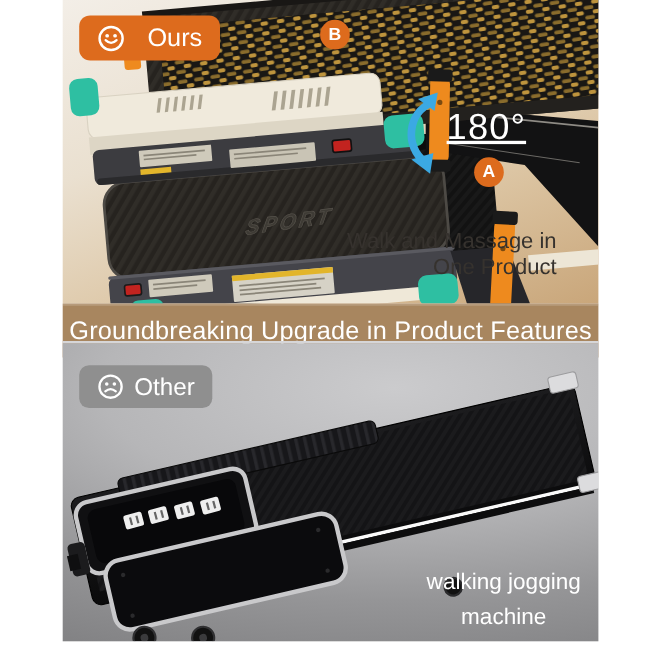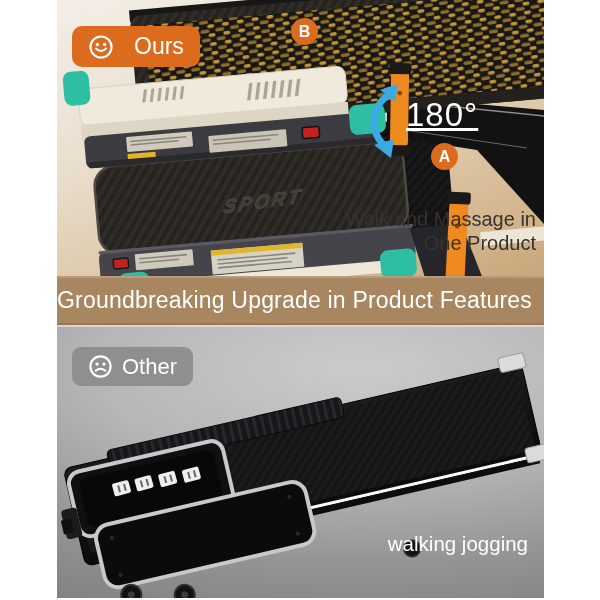--- a/index.html
+++ b/index.html
@@ -8,52 +8,52 @@
     font-family:"Liberation Sans", sans-serif;
   }
   
   .top-section{
     position:absolute;left:57px;top:0;width:487px;height:276px;overflow:hidden;
     background:linear-gradient(158deg,#F3EEE7 0%,#EAE0D0 35%,#DCC5A3 68%,#C9A67A 100%);
   }
   .banner{
     position:absolute;left:57px;top:276px;width:487px;height:49px;
     background:var(--banner-brown,#A8865F);
-    display:flex;align-items:center;
+    display:flex;align-items:center;justify-content:center;
     box-shadow:inset 0 2px 0 rgba(255,255,255,.18), inset 0 -2px 0 rgba(0,0,0,.10);
   }
   .banner span{color:#fff;font-size:23px;letter-spacing:.2px;white-space:nowrap;}
   .bottom-section{
-    position:absolute;left:57px;top:325px;width:487px;height:273px;overflow:hidden;
+    position:absolute;left:57px;top:310px;width:487px;height:273px;overflow:hidden;
     border-top:2px solid #D6D6D8;box-sizing:border-box;
     background:radial-gradient(130% 95% at 62% 15%, #CBCBCD 0%, #B6B6B8 42%, #959597 75%, #838385 100%);
   }
   
   .badge{
     position:absolute;display:flex;align-items:center;gap:9px;color:#fff;
     border-radius:10px;padding:0 16px;height:41px;font-size:23px;z-index:30;
   }
   .badge svg{display:block;}
-  .badge-ours{left:15px;top:26px;background:var(--accent-orange,#DD6B1D);gap:20px;}
+  .badge-ours{left:15px;top:14px;background:var(--accent-orange,#DD6B1D);gap:20px;}
   .badge-other{left:15px;top:20px;background:var(--badge-gray,#8F8F8F);height:39px;font-size:22px;border-radius:9px;}
   
   .marker{
     position:absolute;width:27px;height:27px;border-radius:50%;
     background:var(--accent-orange,#DD6B1D);color:#fff;font-weight:bold;font-size:16px;
     display:flex;align-items:center;justify-content:center;z-index:25;
   }
   .marker-b{left:234px;top:18px;}
   .marker-a{left:374px;top:143px;}
   
   .rot-label{
     position:absolute;left:349px;top:96px;color:#fff;font-size:33px;z-index:25;letter-spacing:1px;text-decoration:underline;
   }
   .rot-arrow{position:absolute;left:301px;top:83px;z-index:25;}
   .caption-top{
-    position:absolute;right:8px;top:207px;text-align:right;z-index:25;
+    position:absolute;right:38px;top:207px;text-align:right;z-index:25;
     color:#36322E;font-size:20px;line-height:24px;
   }
   .caption-bottom{
     position:absolute;right:16px;top:201px;text-align:center;z-index:25;
     color:#fff;font-size:20.5px;line-height:32px;
   }
   .scene{position:absolute;left:0;top:0;z-index:10;}
 </style>
 </head>
 <body>
@@ -279,16 +279,17 @@
         <circle cx="13" cy="13" r="10.5" fill="none" stroke="#ffffff" stroke-width="2.2"></circle>
         <circle cx="9.4" cy="10.5" r="1.7" fill="#ffffff"></circle>
         <circle cx="16.6" cy="10.5" r="1.7" fill="#ffffff"></circle>
         <path d="M8 17.5 Q13 13 18 17.5" fill="none" stroke="#ffffff" stroke-width="2" stroke-linecap="round"></path>
       </svg>
       <span>Other</span>
     </div>
 
     <div class="caption-bottom">
       <div>walking jogging</div>
+      <div>machine</div>
     </div>
   </section>
 
 </div>
 
 </body></html>

